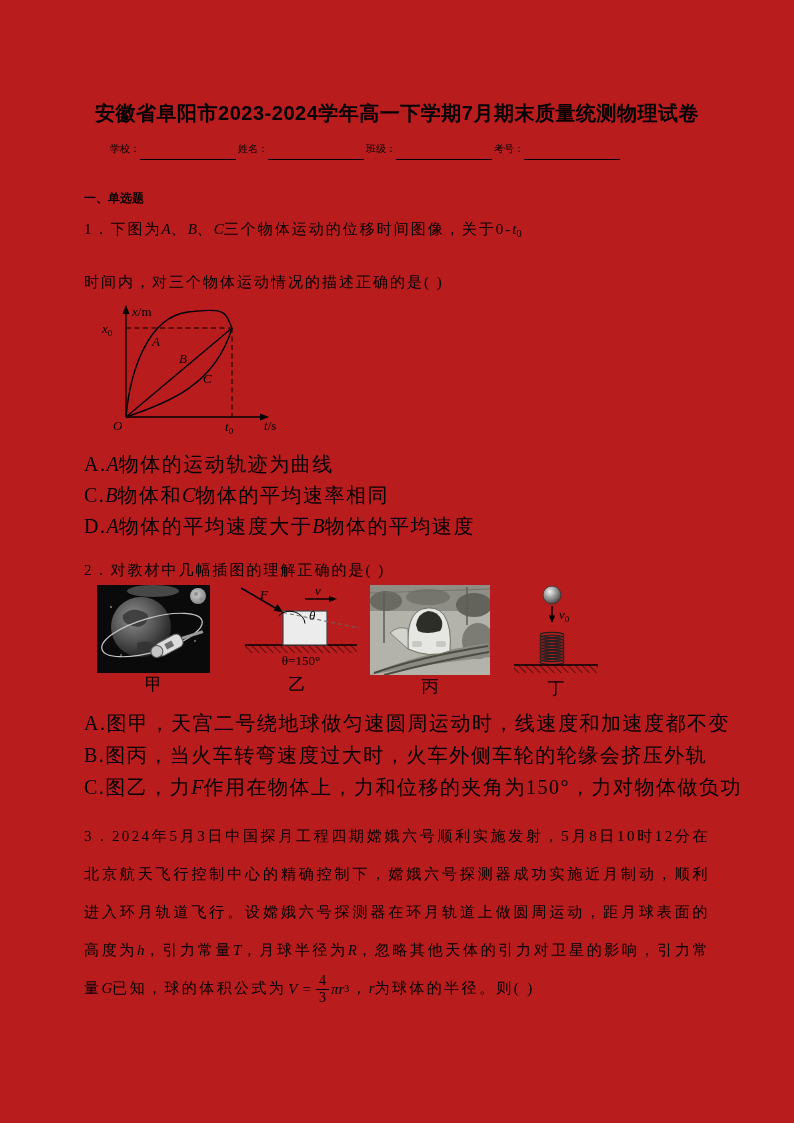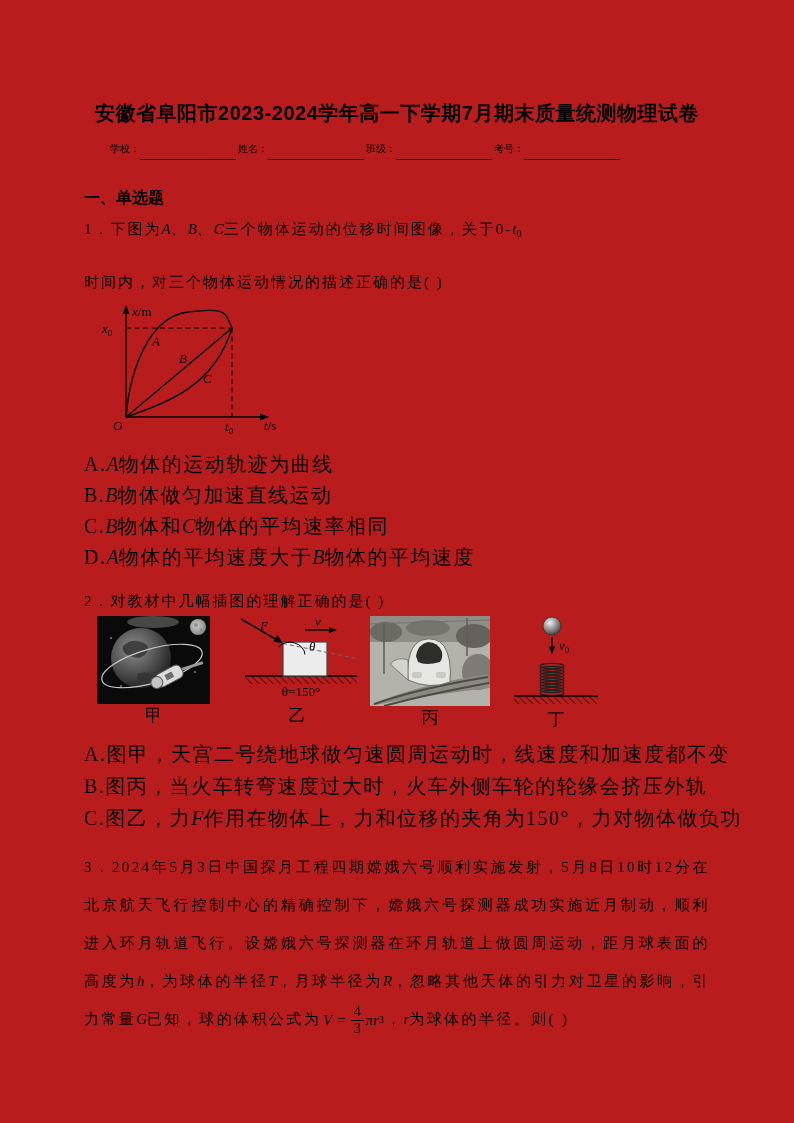--- a/index.html
+++ b/index.html
@@ -10,21 +10,21 @@
   .title{text-align:center;font-family:"Liberation Sans",sans-serif;font-weight:bold;
          font-size:20px;line-height:26px;letter-spacing:0.5px;}
 
   .info-line{margin-top:12px;padding-left:26px;font-size:10px;line-height:22px;
              display:flex;align-items:flex-end;}
   .info-field{display:flex;align-items:flex-end;margin-right:2px;}
   .info-label{white-space:nowrap;}
   .blank{display:inline-block;width:96px;border-bottom:1px solid #000;height:16px;}
 
   .section-heading{margin-top:28px;font-family:"Liberation Sans",sans-serif;
-                   font-weight:bold;font-size:16px;line-height:20px;}
+                   font-weight:bold;font-size:12px;line-height:20px;}
 
   .stem-line{font-size:15px;line-height:26px;letter-spacing:2px;}
   .q1-l1{margin-top:8px;}
   .q1-l2{margin-top:22px;}
 
   .v{font-family:"Liberation Serif",serif;font-style:italic;letter-spacing:0;}
   .sb{font-size:0.68em;vertical-align:-0.25em;letter-spacing:0;}
 
   .graph-wrap{margin-top:6px;margin-left:9px;}
 
@@ -111,21 +111,20 @@
         <text x="9" y="32"><tspan class="iv">x</tspan><tspan class="small0" dy="3">0</tspan></text>
         <text x="132" y="130"><tspan class="iv">t</tspan><tspan class="small0" dy="3">0</tspan></text>
         <text class="iv" x="59" y="45" font-size="15">A</text>
         <text class="iv" x="86" y="62" font-size="15">B</text>
         <text class="iv" x="110" y="82" font-size="15">C</text>
       </svg>
     </div>
 
     <div class="opts">
       <div class="opt"><span>A.</span><span class="v">A</span><span>物体的运动轨迹为曲线</span></div>
-      <div class="opt"><span>B.</span><span class="v">B</span><span>物体做匀加速直线运动</span></div>
       <div class="opt"><span>C.</span><span class="v">B</span><span>物体和</span><span class="v">C</span><span>物体的平均速率相同</span></div>
       <div class="opt"><span>D.</span><span class="v">A</span><span>物体的平均速度大于</span><span class="v">B</span><span>物体的平均速度</span></div>
     </div>
 
     <div class="stem-line q2-stem"><span>2．对教材中几幅插图的理解正确的是(  )</span></div>
 
     <div class="fig-row">
 
       <div class="fig-col col-jia">
         <svg width="113" height="88" viewBox="0 0 113 88">
@@ -245,21 +244,21 @@
         <div class="fig-cap">丁</div>
       </div>
     </div>
 
     <div class="opts opts2">
       <div class="opt"><span>A.图甲，天宫二号绕地球做匀速圆周运动时，线速度和加速度都不变</span></div>
       <div class="opt"><span>B.图丙，当火车转弯速度过大时，火车外侧车轮的轮缘会挤压外轨</span></div>
       <div class="opt"><span>C.图乙，力</span><span class="v">F</span><span>作用在物体上，力和位移的夹角为150°，力对物体做负功</span></div>
     </div>
 
-    <p class="para-justify"><span><span>3．2024年5月3日中国探月工程四期嫦娥六号顺利实施发射，5月8日10时12分在北京航天飞行控制中心的精确控制下，嫦娥六号探测器成功实施近月制动，顺利进入环月轨道飞行。设嫦娥六号探测器在环月轨道上做圆周运动，距月球表面的高度为</span><span class="v">h</span><span>，为球体的半径</span><span class="v">T</span><span>，月球半径为</span><span class="v">R</span><span>，忽略其他天体的引力对卫星的影响，引力常量</span><span class="v">G</span><span>已知，球的体积公式为</span></span><span class="formula">
+    <p class="para-justify"><span><span>3．2024年5月3日中国探月工程四期嫦娥六号顺利实施发射，5月8日10时12分在北京航天飞行控制中心的精确控制下，嫦娥六号探测器成功实施近月制动，顺利进入环月轨道飞行。设嫦娥六号探测器在环月轨道上做圆周运动，距月球表面的高度为</span><span class="v">h</span><span>，引力常量</span><span class="v">T</span><span>，月球半径为</span><span class="v">R</span><span>，忽略其他天体的引力对卫星的影响，引力常量</span><span class="v">G</span><span>已知，球的体积公式为</span></span><span class="formula">
           <span class="fvar">V</span>
           <span class="feq">=</span>
           <span class="frac">
             <span class="num">4</span>
             <span class="den">3</span>
           </span>
           <span class="fvar">πr</span>
           <sup class="fexp">3</sup>
         </span><span><span>，</span><span class="v">r</span><span>为球体的半径。则(  )</span></span></p>
 

